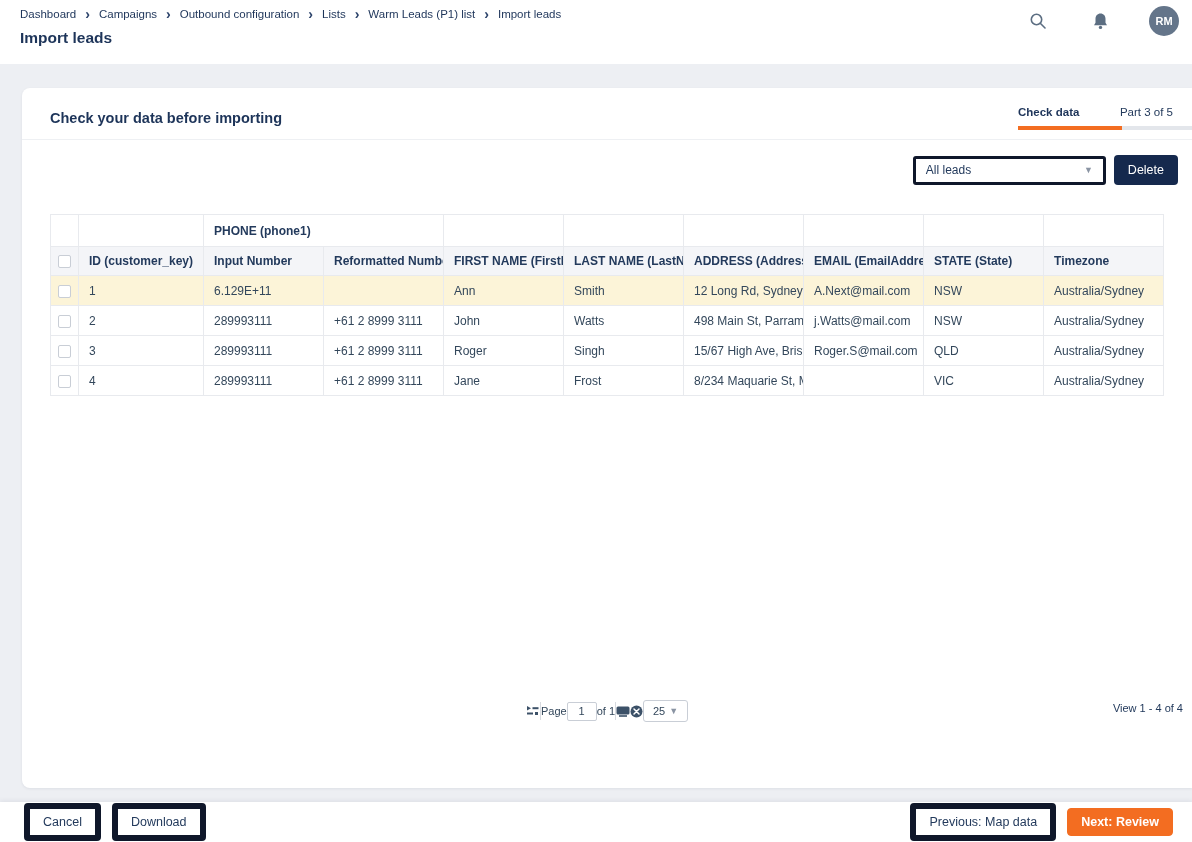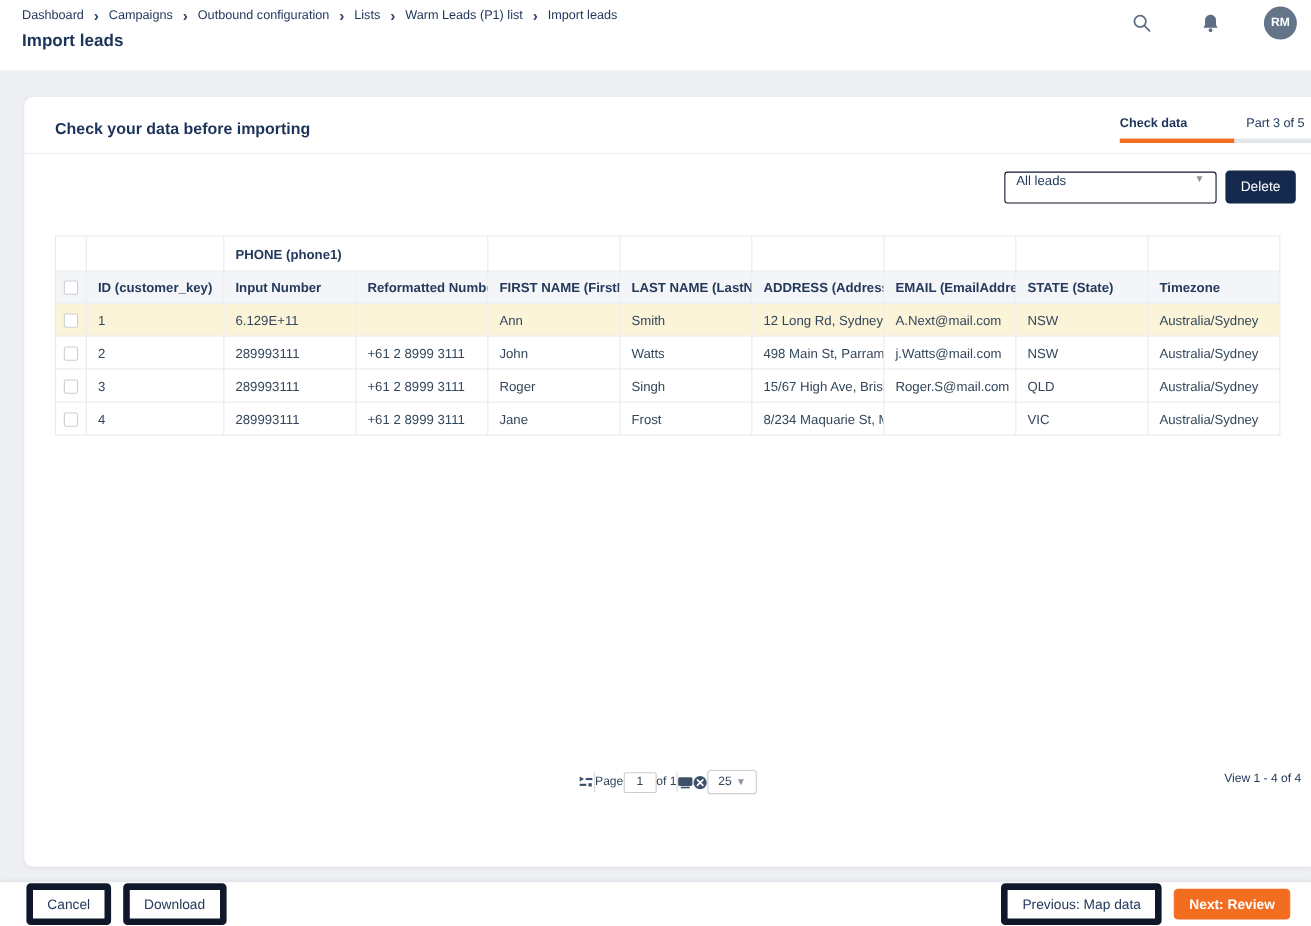--- a/index.html
+++ b/index.html
@@ -14,29 +14,29 @@
   .page-title { margin:9px 0 0 20px; font-size:15.5px; font-weight:700; color:#1d3459; }
   .topbar-right { position:absolute; top:6px; right:13px; display:flex; align-items:center; gap:36px; }
   .icon-btn { width:26px; height:26px; display:flex; align-items:center; justify-content:center; cursor:pointer; }
   .avatar { width:30px; height:30px; border-radius:50%; background:#64758a; color:#fff; font-size:11px; font-weight:700; display:flex; align-items:center; justify-content:center; cursor:pointer; }
 
   
   .card { position:absolute; top:88px; left:22px; right:0; height:700px; background:#fff; border-radius:8px 0 0 8px; box-shadow:0 1px 3px rgba(20,30,60,.07); }
   .card-header { display:flex; justify-content:space-between; align-items:flex-start; padding:18px 0 0 28px; height:52px; border-bottom:1px solid #eef0f3; }
   .card-title { font-size:14.5px; font-weight:700; color:#1d3459; padding-top:4px; }
   .steps { width:174px; }
-  .steps-labels { display:flex; justify-content:space-between; padding-right:6px; font-size:11.5px; }
+  .steps-labels { display:flex; justify-content:space-between; padding-right:19px; font-size:11.5px; }
   .tab-active { font-weight:700; color:#1d3459; cursor:pointer; }
   .step-ind { color:#233a5c; }
   .progress-track { margin-top:8px; height:4px; background:#e3e6eb; width:100%; }
   .progress-fill { height:4px; background:#f36d21; }
 
   
   .toolbar { display:flex; justify-content:flex-end; align-items:center; gap:8px; padding:15px 14px 15px 0; }
-  .select-box { width:193px; height:29px; border:1px solid #0f172a; border-radius:3px; background:#fff; display:flex; justify-content:space-between; padding:0 10px; font-size:12px; color:#233a5c; cursor:pointer; }
+  .select-box { width:193px; height:29px; border:3px solid #0f172a; border-radius:3px; background:#fff; display:flex; align-items:center; justify-content:space-between; padding:0 10px; font-size:12px; color:#233a5c; cursor:pointer; }
   .caret { font-size:9px; color:#8a94a3; }
   .btn-delete { height:30px; padding:0 14px; background:#15294d; color:#fff; border:none; border-radius:4px; font-size:12.5px; font-family:inherit; cursor:pointer; }
 
   
   .table-wrap { padding:14px 28px 0 28px; }
   table { width:1113px; border-collapse:collapse; table-layout:fixed; font-size:12px; }
   th, td { border:1px solid #e8eaee; overflow:hidden; white-space:nowrap; text-align:left; font-weight:400; }
   .group-row th { height:32px; background:#fff; }
   .group-cell { padding-left:10px; font-weight:700; color:#233a5c; }
   .head-row th { height:29px; background:#f4f5f8; padding-left:10px; font-weight:700; color:#233a5c; }

